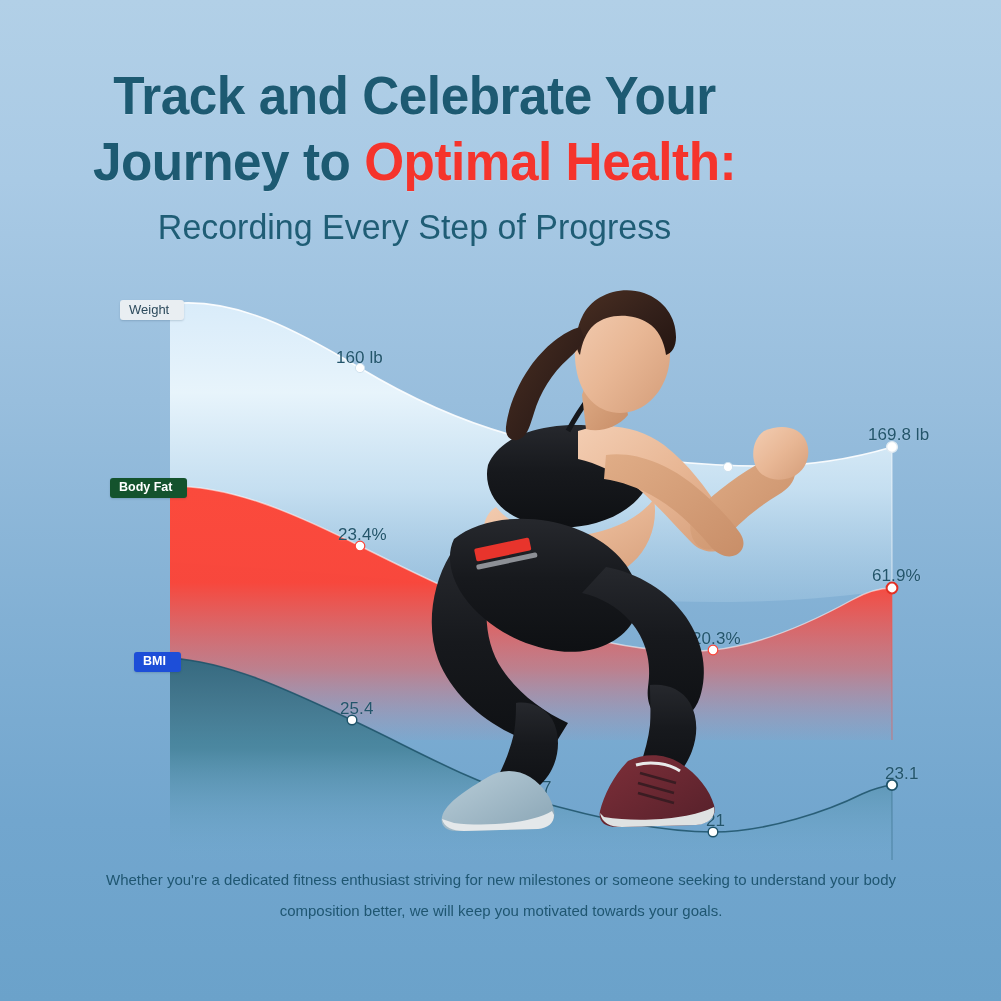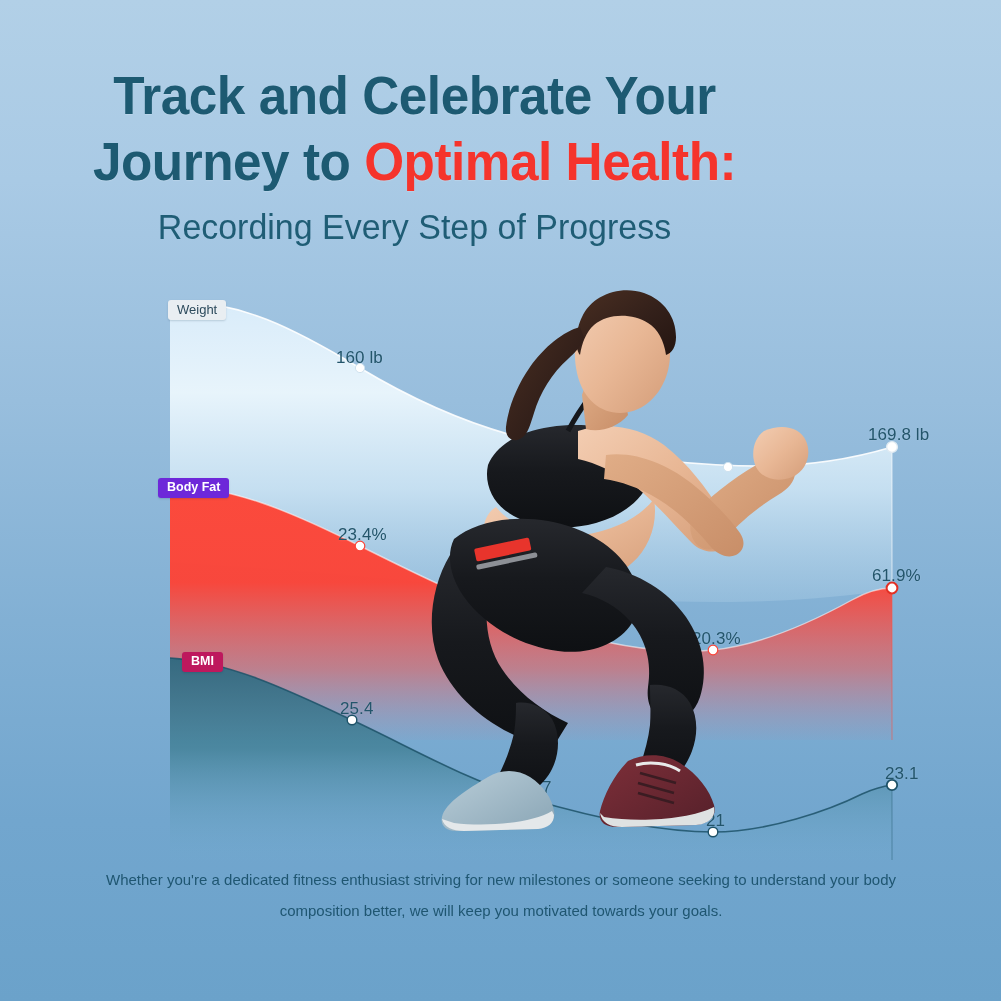--- a/index.html
+++ b/index.html
@@ -61,46 +61,45 @@
     top: 0;
     width: 1001px;
     height: 590px;
   }
 
   
   .series-badge {
     position: absolute;
     font-size: 12.5px;
     font-weight: bold;
-    padding: 3px 9px 4px 9px;
+    padding: 3px 15px 4px 9px;
     border-radius: 3px;
     white-space: nowrap;
     line-height: 13px;
     z-index: 22;
     box-shadow: 0 1px 2px rgba(20,50,70,0.18);
-    margin-left: 48px;
   }
   #badge-weight {
     left: 120px;
     top: 30px;
     background: #e9eef2;
     color: #2c4a5c;
     font-weight: normal;
     font-size: 13px;
   }
   #badge-bodyfat {
     left: 110px;
     top: 208px;
-    background: #6d28d9;
+    background: #14532d;
     color: #ffffff;
   }
   #badge-bmi {
     left: 134px;
     top: 382px;
-    background: #be185d;
+    background: #1d4ed8;
     color: #ffffff;
   }
 
   
   .pt-label {
     position: absolute;
     font-size: 17px;
     color: #23556b;
     white-space: nowrap;
     z-index: 21;

